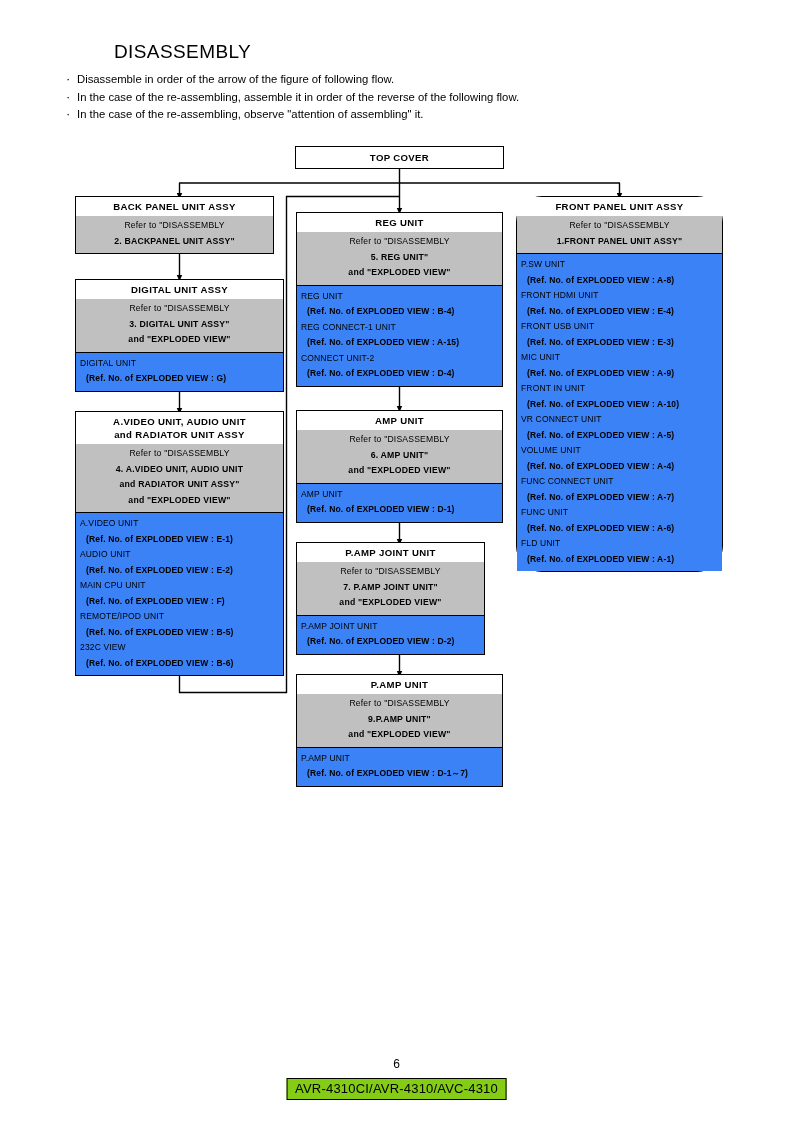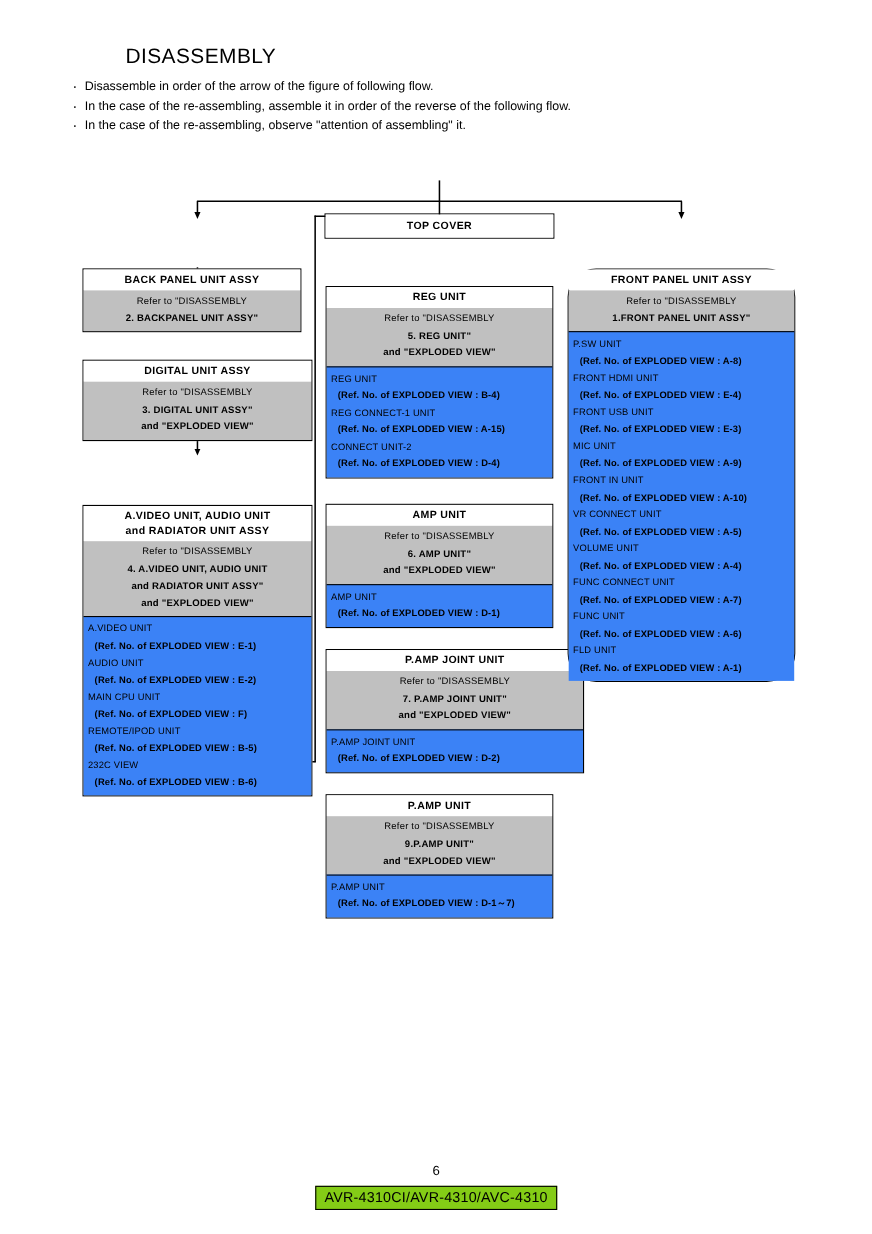--- a/index.html
+++ b/index.html
@@ -63,21 +63,20 @@
     height: 1040px;
     pointer-events: none;
   }
 
   
   .node {
     position: absolute;
     border: 1.8px solid #000000;
     background: #ffffff;
     box-sizing: border-box;
-    margin-top: 48px;
   }
   .node-title {
     text-align: center;
     font-size: 9.6px;
     font-weight: bold;
     letter-spacing: 0.35px;
     padding: 3px 2px 3px 2px;
     line-height: 13px;
     background: #ffffff;
   }
@@ -199,20 +198,24 @@
       <div class="refer-line bold">2. BACKPANEL UNIT ASSY"</div>
     </div>
   </div>
 
   <div class="node" style="left:75px; top:279px; width:209px;">
     <div class="node-title">DIGITAL UNIT ASSY</div>
     <div class="node-refer">
       <div class="refer-line">Refer to "DISASSEMBLY</div>
       <div class="refer-line bold">3. DIGITAL UNIT ASSY"</div>
       <div class="refer-line bold">and "EXPLODED VIEW"</div>
+    </div>
+    <div class="node-parts">
+      <div class="part-name">DIGITAL UNIT</div>
+      <div class="part-ref">(Ref. No. of EXPLODED VIEW : G)</div>
     </div>
   </div>
 
   <div class="node" style="left:75px; top:411px; width:209px;">
     <div class="node-title">
       <div>A.VIDEO UNIT, AUDIO UNIT</div>
       <div>and RADIATOR UNIT ASSY</div>
     </div>
     <div class="node-refer">
       <div class="refer-line">Refer to "DISASSEMBLY</div>
@@ -257,21 +260,21 @@
       <div class="refer-line">Refer to "DISASSEMBLY</div>
       <div class="refer-line bold">6. AMP UNIT"</div>
       <div class="refer-line bold">and "EXPLODED VIEW"</div>
     </div>
     <div class="node-parts">
       <div class="part-name">AMP UNIT</div>
       <div class="part-ref">(Ref. No. of EXPLODED VIEW : D-1)</div>
     </div>
   </div>
 
-  <div class="node" style="left:296px; top:542px; width:235px;">
+  <div class="node" style="left:296px; top:542px; width:189px;">
     <div class="node-title">P.AMP JOINT UNIT</div>
     <div class="node-refer">
       <div class="refer-line">Refer to "DISASSEMBLY</div>
       <div class="refer-line bold">7. P.AMP JOINT UNIT"</div>
       <div class="refer-line bold">and "EXPLODED VIEW"</div>
     </div>
     <div class="node-parts">
       <div class="part-name">P.AMP JOINT UNIT</div>
       <div class="part-ref">(Ref. No. of EXPLODED VIEW : D-2)</div>
     </div>

